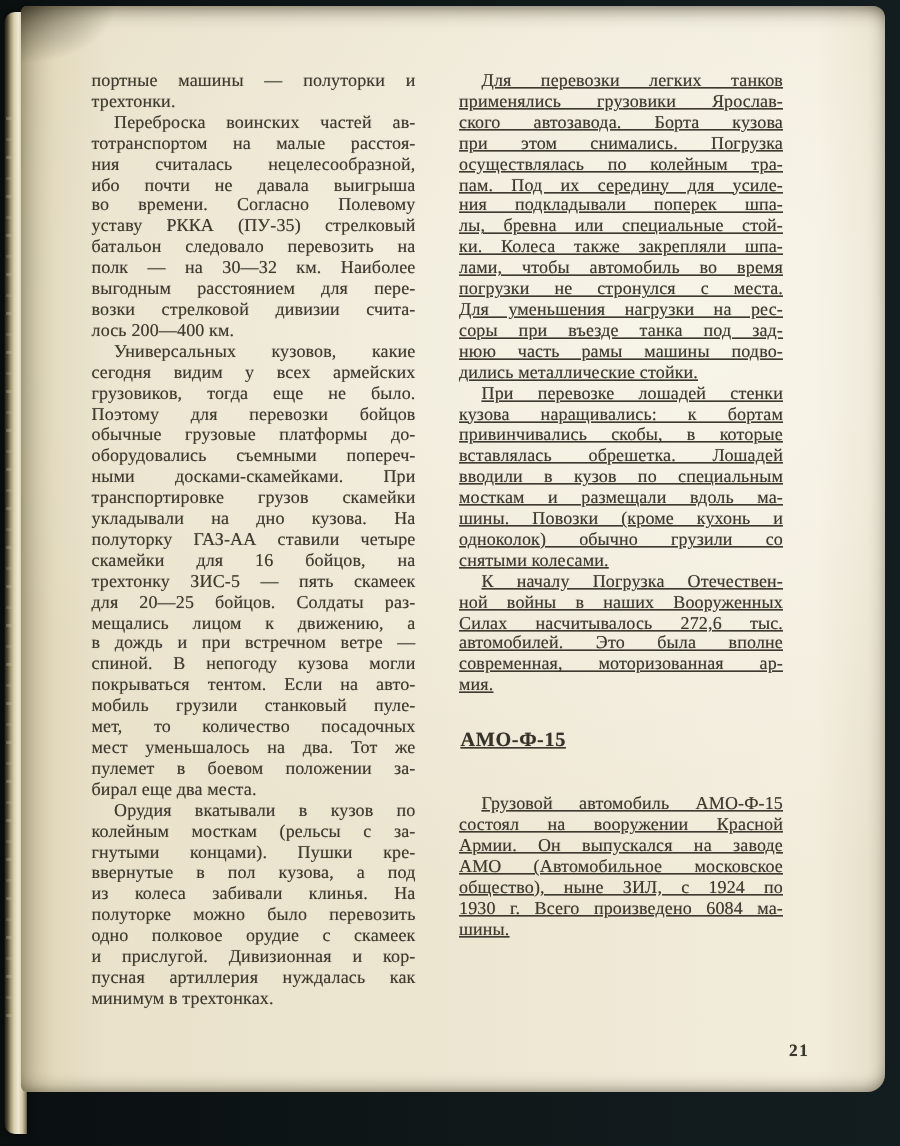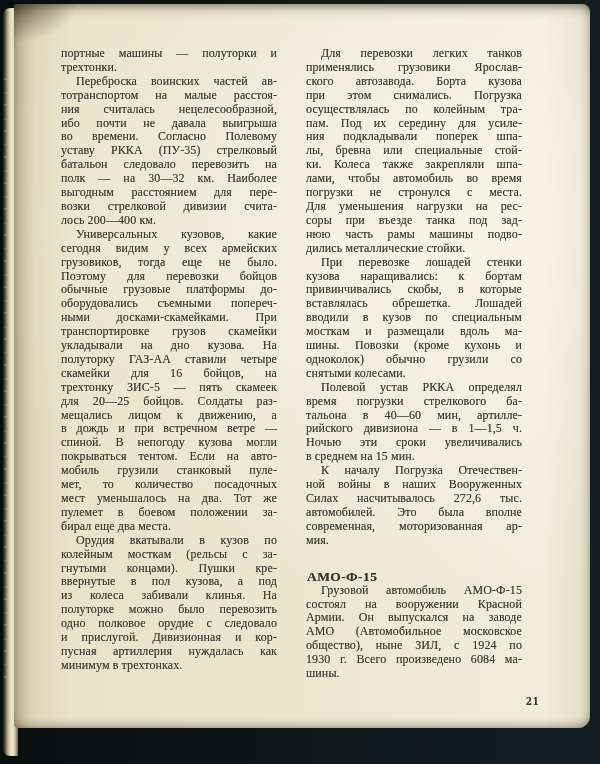--- a/index.html
+++ b/index.html
@@ -38,32 +38,32 @@
       inset 9px 0 16px -8px rgba(60,48,22,0.45);
   }
   .corner-curl{
     position:absolute;left:0;top:0;width:70px;height:40px;
     border-radius:4px 0 0 0;
     background:radial-gradient(90px 55px at 0% 0%, rgba(25,20,8,0.55), rgba(25,20,8,0) 70%);
     pointer-events:none;
   }
   .text-column{position:absolute;top:43px;width:216px;color:#3e3a30;}
   .col-left{left:47px;}
-  .col-right{left:292px;}
+  .col-right{left:292px;text-decoration:underline;}
   .line{
     display:block;height:13.92px;line-height:13.92px;font-size:12px;
     text-align:justify;text-align-last:justify;-moz-text-align-last:justify;
     white-space:nowrap;letter-spacing:0.1px;
     text-shadow:0 0 0.5px rgba(62,58,48,0.55);
   }
   .line.last{text-align-last:left;-moz-text-align-last:left;}
   .line.indent{padding-left:15px;}
   .section-heading{
     font-weight:bold;font-size:13.5px;line-height:15px;letter-spacing:0.4px;
-    margin:21px 0 0 1px;color:#35322a;
+    margin:21px 0 29px 1px;color:#35322a;
     text-shadow:0 0 0.5px rgba(53,50,42,0.6);
   }
   .page-number{
     position:absolute;left:492px;top:691px;width:30px;
     font-weight:bold;font-size:11.5px;letter-spacing:1px;color:#3a372e;
     text-shadow:0 0 0.5px rgba(58,55,46,0.6);
     margin-left:20px;
   }
 </style>
 </head>
@@ -117,21 +117,21 @@
         <div class="line">пулемет в боевом положении за-</div>
         <div class="line last">бирал еще два места.</div>
       </div>
       <div class="paragraph">
         <div class="line indent">Орудия вкатывали в кузов по</div>
         <div class="line">колейным мосткам (рельсы с за-</div>
         <div class="line">гнутыми концами). Пушки кре-</div>
         <div class="line">ввернутые в пол кузова, а под</div>
         <div class="line">из колеса забивали клинья. На</div>
         <div class="line">полуторке можно было перевозить</div>
-        <div class="line">одно полковое орудие с следовало</div>
+        <div class="line">одно полковое орудие с скамеек</div>
         <div class="line">и прислугой. Дивизионная и кор-</div>
         <div class="line">пусная артиллерия нуждалась как</div>
         <div class="line last">минимум в трехтонках.</div>
       </div>
     </div>
   <div class="text-column col-right" id="col-right">
       <div class="paragraph">
         <div class="line indent">Для перевозки легких танков</div>
         <div class="line">применялись грузовики Ярослав-</div>
         <div class="line">ского автозавода. Борта кузова</div>
@@ -153,28 +153,20 @@
         <div class="line">кузова наращивались: к бортам</div>
         <div class="line">привинчивались скобы, в которые</div>
         <div class="line">вставлялась обрешетка. Лошадей</div>
         <div class="line">вводили в кузов по специальным</div>
         <div class="line">мосткам и размещали вдоль ма-</div>
         <div class="line">шины. Повозки (кроме кухонь и</div>
         <div class="line">одноколок) обычно грузили со</div>
         <div class="line last">снятыми колесами.</div>
       </div>
       <div class="paragraph">
-        <div class="line indent">Полевой устав РККА определял</div>
-        <div class="line">время погрузки стрелкового ба-</div>
-        <div class="line">тальона в 40—60 мин, артилле-</div>
-        <div class="line">рийского дивизиона — в 1—1,5 ч.</div>
-        <div class="line">Ночью эти сроки увеличивались</div>
-        <div class="line last">в среднем на 15 мин.</div>
-      </div>
-      <div class="paragraph">
         <div class="line indent">К началу Погрузка Отечествен-</div>
         <div class="line">ной войны в наших Вооруженных</div>
         <div class="line">Силах насчитывалось 272,6 тыс.</div>
         <div class="line">автомобилей. Это была вполне</div>
         <div class="line">современная, моторизованная ар-</div>
         <div class="line last">мия.</div>
       </div>
       <div class="section-heading">АМО-Ф-15</div>
       <div class="paragraph">
         <div class="line indent">Грузовой автомобиль АМО-Ф-15</div>

